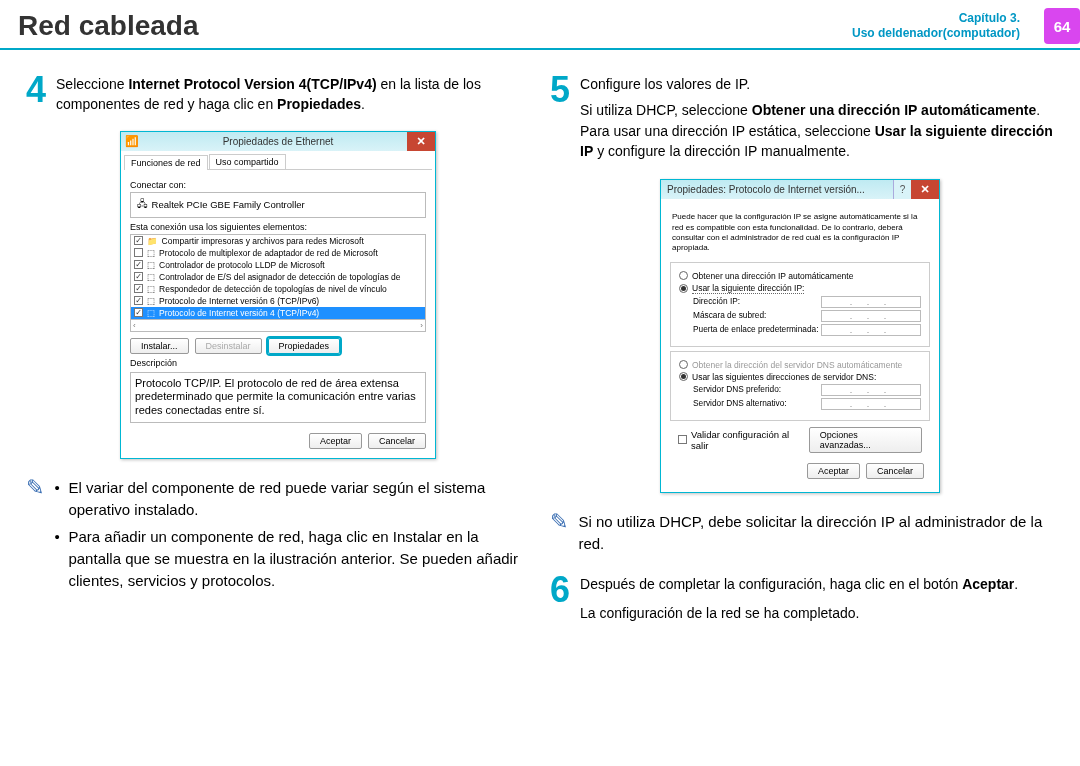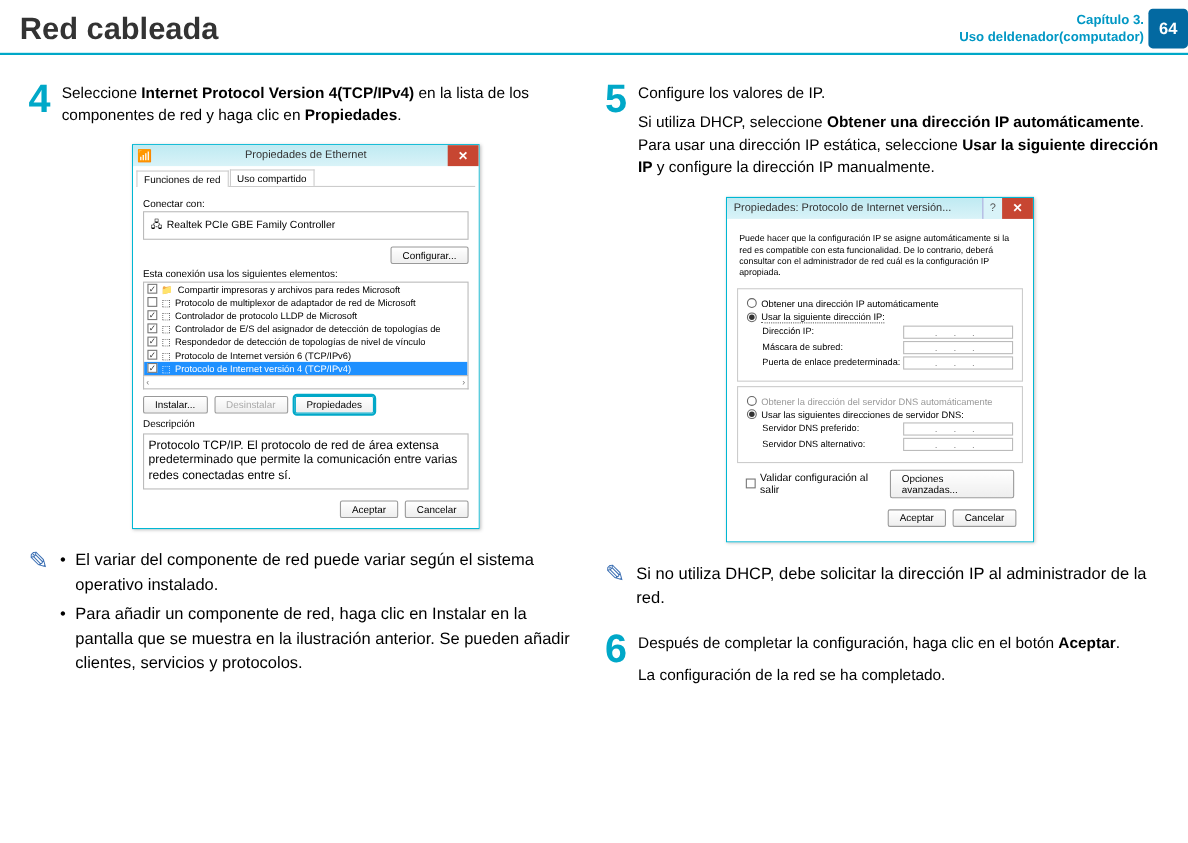--- a/index.html
+++ b/index.html
@@ -1,22 +1,22 @@
 <!DOCTYPE html>
 <html><head>
 <meta charset="utf-8">
 <style>
   *{box-sizing:border-box;margin:0;padding:0}
   body{font-family:Arial,Helvetica,sans-serif;background:#fff;color:#000;width:1080px}
   .page{position:relative;width:1080px;height:766px}
   .header{display:flex;justify-content:space-between;align-items:center;padding:8px 0 4px 18px;border-bottom:2px solid #00a8c8}
   .title{font-size:28px;font-weight:700;color:#333}
-  .hdr-right{display:flex;align-items:center;gap:4px}
+  .hdr-right{display:flex;align-items:center;gap:24px}
   .chap{text-align:right;font-size:12px;color:#0097c4;font-weight:700;line-height:1.25}
-  .page-badge{background:#0369a1;color:#fff;width:36px;height:36px;border-radius:4px;display:flex;align-items:center;justify-content:center;font-weight:700;font-size:15px}
+  .page-badge{background:#d946ef;color:#fff;width:36px;height:36px;border-radius:4px;display:flex;align-items:center;justify-content:center;font-weight:700;font-size:15px}
   .cols{display:flex;gap:20px;padding:22px 26px 0 26px}
   .col{flex:1;min-width:0}
   .step{display:flex;gap:10px;margin-bottom:10px}
   .big-num{font-size:36px;font-weight:700;color:#00a8c8;line-height:1}
   .step-body{font-size:14px;line-height:1.45;padding-top:2px}
   .window{border:1px solid #00b7d3;margin:16px auto 18px auto;font-size:9.5px;background:#fff;box-shadow:1px 1px 3px rgba(0,0,0,.25);position:relative}
   .win1{width:316px}
   .win2{width:280px;margin-top:18px}
   .title-bar{background:linear-gradient(#bfeaf2,#d9f3f8);padding:4px 6px;display:flex;align-items:center;justify-content:center;position:relative;font-size:10px;color:#333}
   .title-bar .close{position:absolute;right:0;top:0;bottom:0;width:28px;background:#c74632;color:#fff;font-weight:700;display:flex;align-items:center;justify-content:center;font-size:11px}
@@ -94,23 +94,20 @@
           <div class="tabs">
             <div class="tab active">Funciones de red</div>
             <div class="tab">Uso compartido</div>
           </div>
           <div class="section">
             <div class="label">Conectar con:</div>
             <div class="inset adapter">
               <span>🖧</span>
               <span>Realtek PCIe GBE Family Controller</span>
             </div>
-            <div class="btn-row right">
-              <div class="btn">Configurar...</div>
-            </div>
             <div class="label">Esta conexión usa los siguientes elementos:</div>
             <div class="chk-list">
               <div class="chk-item">
                   <span class="chk-box">✓</span>
                   <span>📁</span>
                   <span>Compartir impresoras y archivos para redes Microsoft</span>
                 </div>
               <div class="chk-item">
                   <span class="chk-box"></span>
                   <span>⬚</span>

